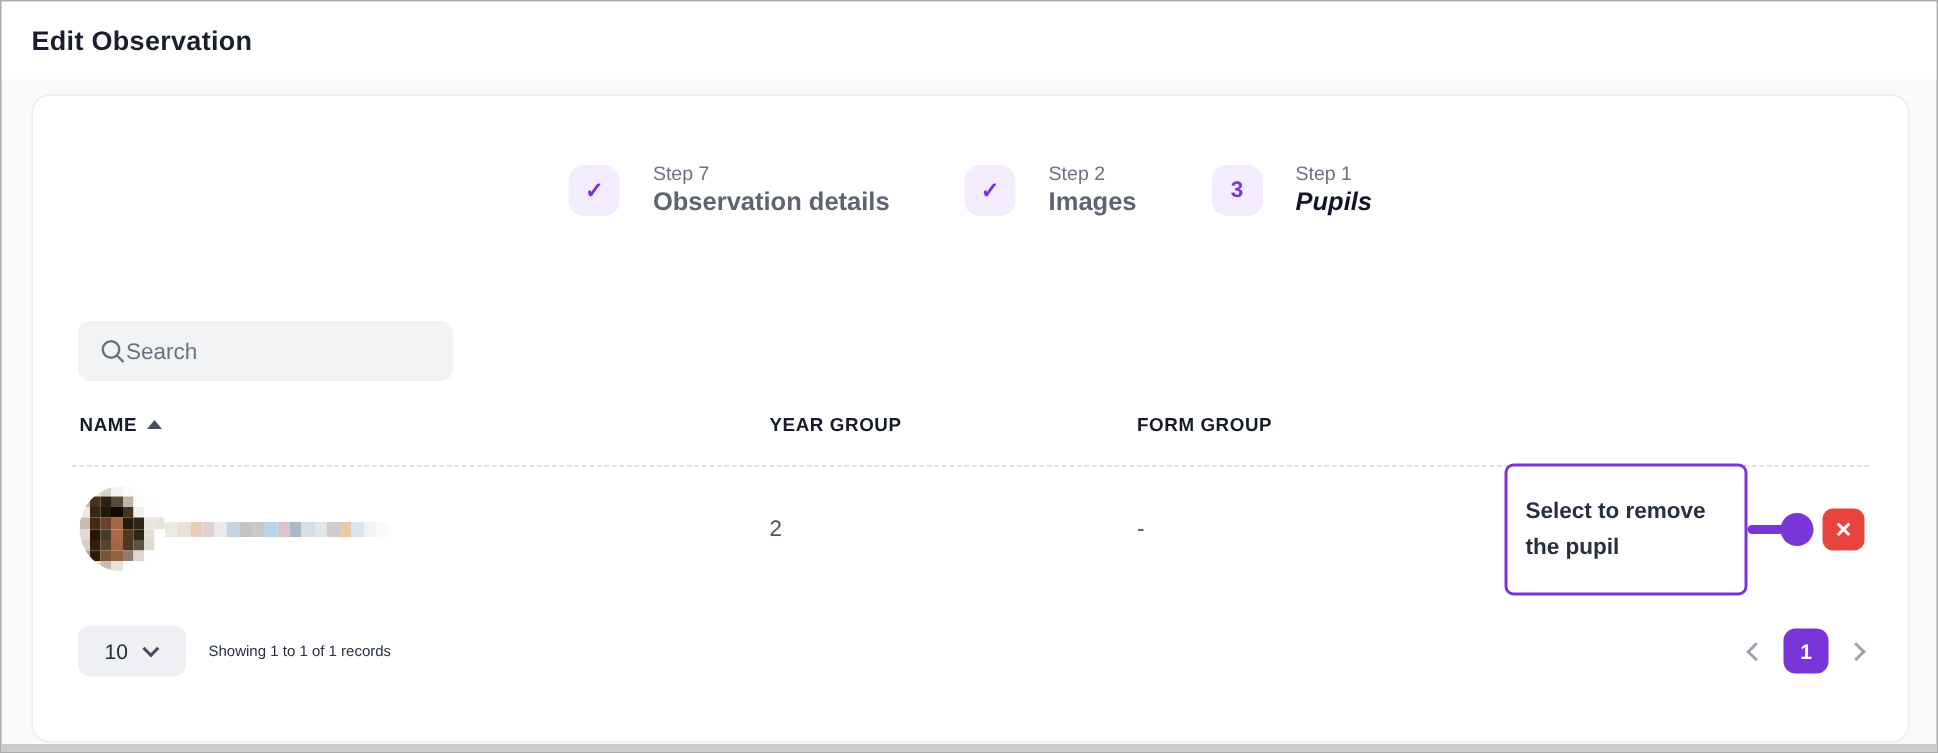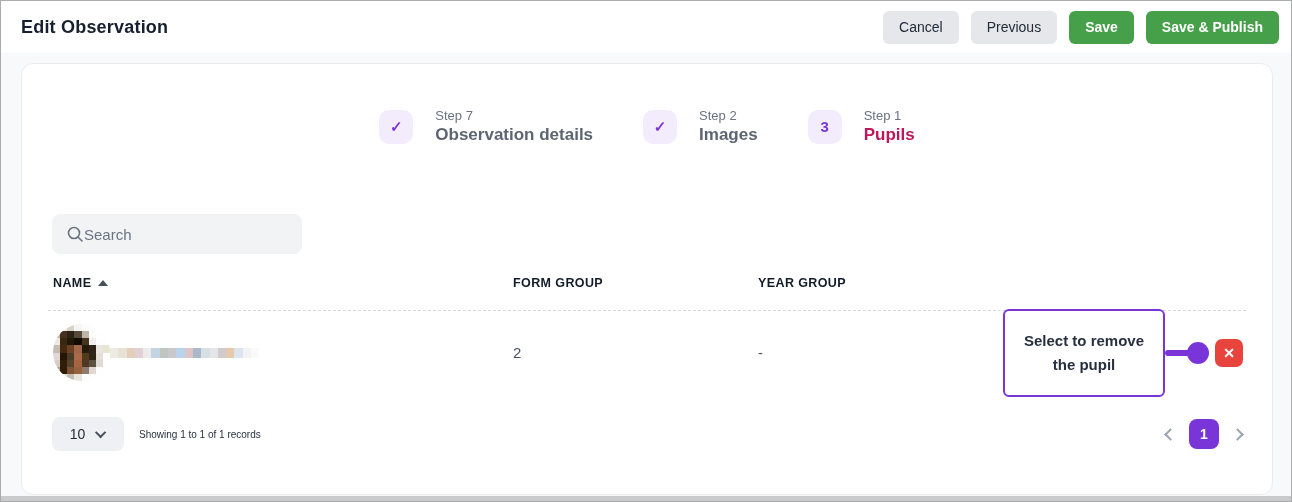--- a/index.html
+++ b/index.html
@@ -42,21 +42,21 @@
   .step{ display:flex; align-items:center; gap:22px; }
   .step-badge{
     width:34px; height:34px; border-radius:10px;
     background:var(--purple-light); color:var(--purple);
     display:flex; align-items:center; justify-content:center;
     font-size:15px; font-weight:700;
   }
   .step-texts{ display:flex; flex-direction:column; gap:2px; }
   .step-sub{ font-size:13px; color:#6b7280; }
   .step-title{ font-size:17px; font-weight:600; color:#5d6572; }
-  .step.active .step-title{ color:#be185d; }
+  .step.active .step-title{ color:#0f172a;font-style:italic; }
   
   .search-box{
     margin:69px 0 0 30px; width:250px; height:40px;
     background:#f2f3f5; border-radius:8px;
     display:flex; align-items:center; padding:0 14px; 
   }
   .search-box input{
     border:none; outline:none; background:transparent; flex:1;
     font-family:inherit; font-size:15px; color:#374151;
   }
@@ -92,21 +92,21 @@
   
   .cell-action{ position:relative; height:100%; }
   .action-group{
     position:absolute; right:-2px; top:50%; transform:translateY(-50%);
     display:flex; align-items:center;
   }
   .tooltip-box{
     width:162px; min-height:88px; background:#ffffff;
     border:2px solid var(--purple); border-radius:6px;
     display:flex; align-items:center; justify-content:center;
-    padding:10px 12px; text-align:center;
+    padding:10px 12px; 
     font-size:15px; font-weight:700; color:#27303f; line-height:1.55;
   }
   .connector-line{ width:34px; height:6px; background:var(--purple); border-radius:3px; }
   .connector-dot{
     width:22px; height:22px; border-radius:50%; background:var(--purple);
     margin-left:-12px; flex:none;
   }
   .remove-btn{
     width:28px; height:28px; margin-left:6px; border:none; border-radius:7px;
     background:var(--red); color:#ffffff; font-size:14px; font-weight:700;
@@ -140,26 +140,20 @@
     display:flex; align-items:center; justify-content:center; cursor:pointer;
   }
   
   .bottom-strip{ position:absolute; left:0; bottom:0; width:100%; height:5px; background:#c9cacc; }
 </style>
 </head>
 <body>
 
 <div class="topbar">
   <div class="page-title">Edit Observation</div>
-  <div class="topbar-actions">
-    <button class="btn btn-secondary">Cancel</button>
-    <button class="btn btn-secondary">Previous</button>
-    <button class="btn btn-primary">Save</button>
-    <button class="btn btn-primary">Save &amp; Publish</button>
-  </div>
 </div>
 
 <div class="card">
 
   <div class="stepper">
     <div class="step">
       <div class="step-badge">✓</div>
       <div class="step-texts">
         <span class="step-sub">Step 7</span>
         <span class="step-title">Observation details</span>
@@ -188,24 +182,24 @@
     </svg>
     <input type="text" placeholder="Search" style="">
   </div>
 
   <div class="thead">
     <div class="th">
       <span>NAME</span>
       <span class="sort-asc"></span>
     </div>
     <div class="th">
+      <span>YEAR GROUP</span>
+    </div>
+    <div class="th">
       <span>FORM GROUP</span>
-    </div>
-    <div class="th">
-      <span>YEAR GROUP</span>
     </div>
     <div class="th"></div>
   </div>
 
   <div class="trow">
     <div class="cell-name">
       <div class="avatar">
           <i style="background: rgb(254, 254, 254);"></i>
           <i style="background: rgb(238, 234, 231);"></i>
           <i style="background: rgb(217, 210, 203);"></i>

